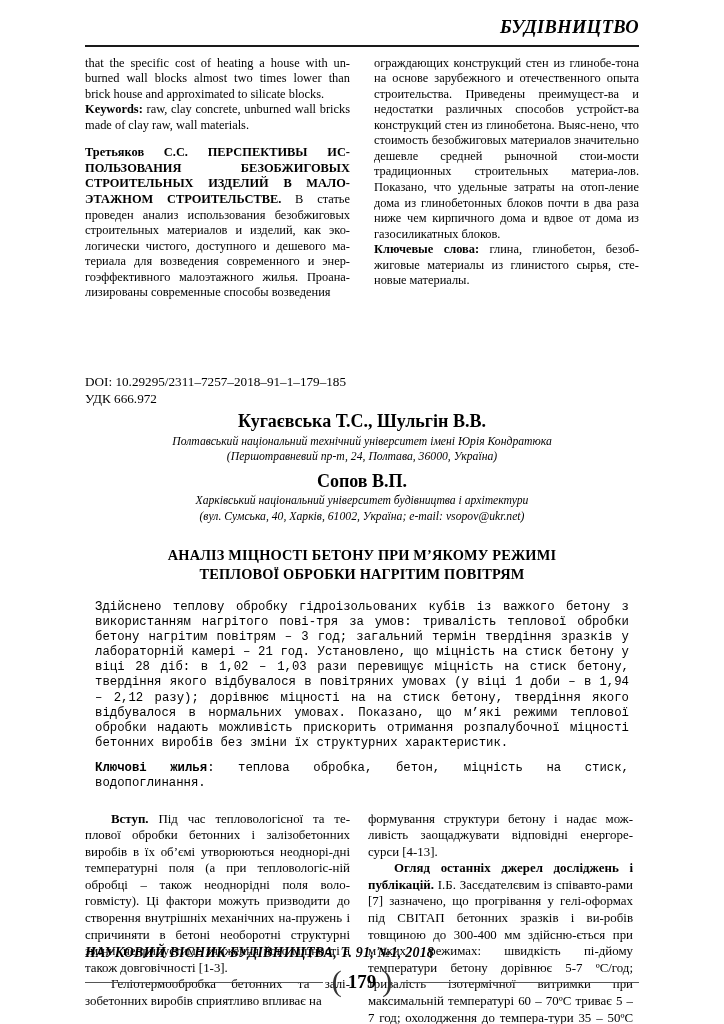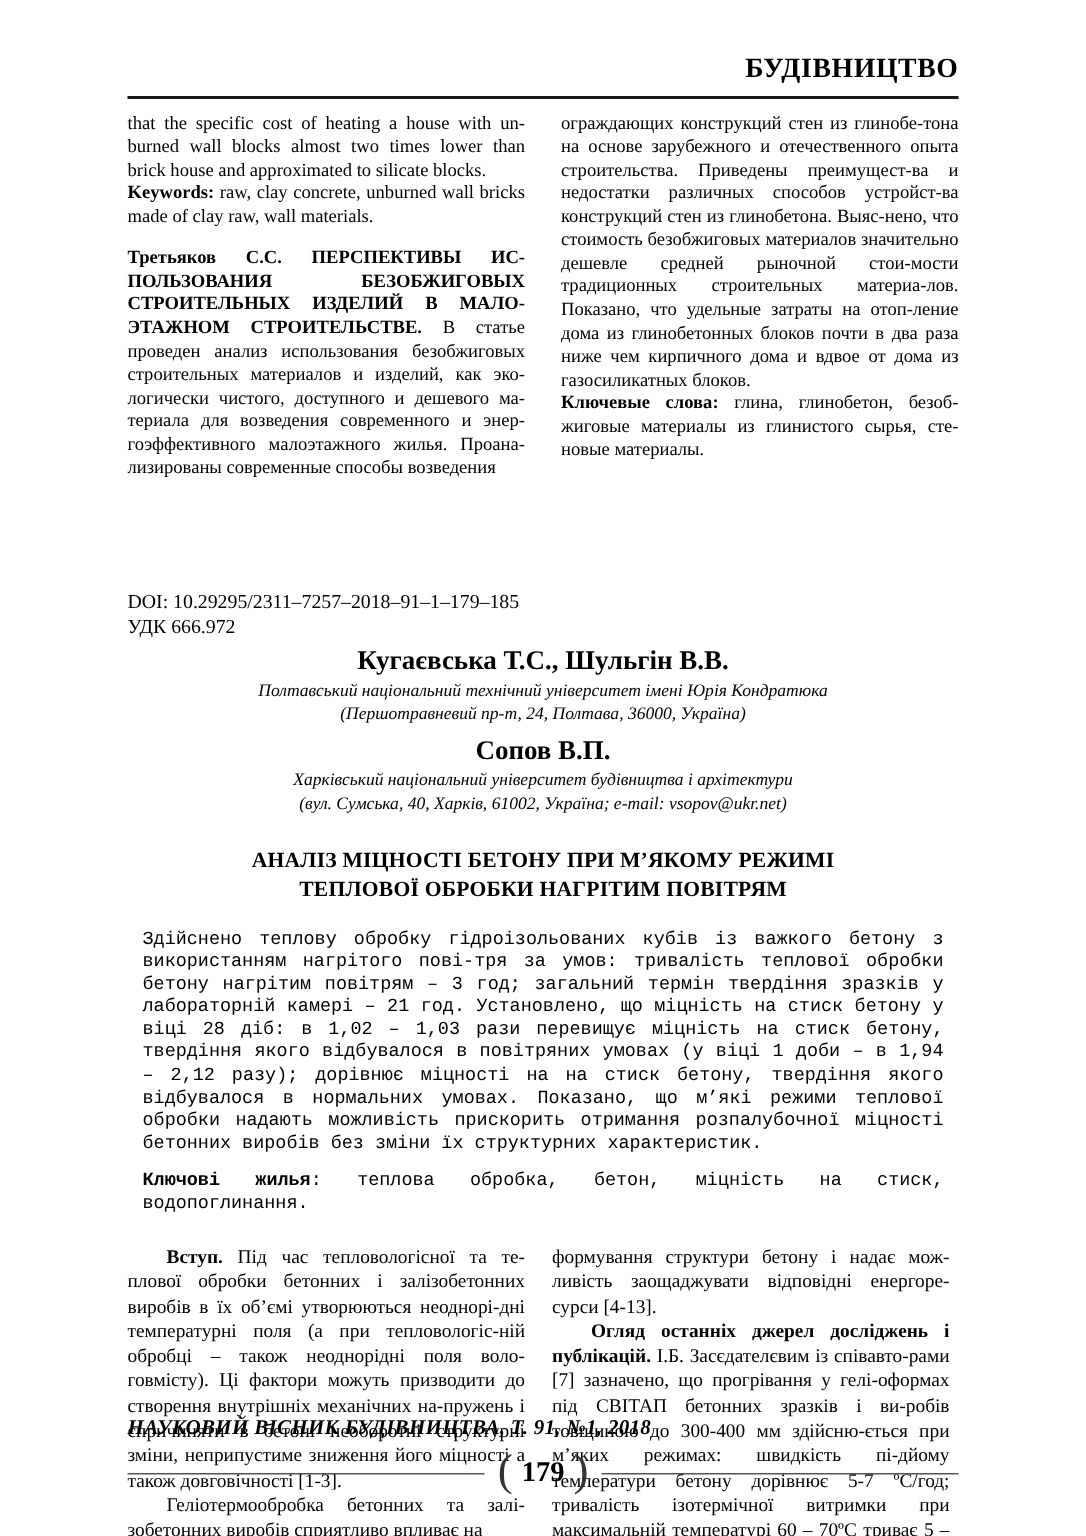--- a/index.html
+++ b/index.html
@@ -22,23 +22,24 @@
     height: 1024px;
     box-sizing: border-box;
     padding: 0 85px 0 85px;
   }
 
   
   .running-head {
     text-align: right;
     font-family: "Liberation Serif", "DejaVu Serif", serif;
     font-weight: bold;
+    font-style: italic;
     font-size: 18.5px;
     letter-spacing: 0.4px;
-    padding-top: 37px;
+    padding-top: 18px;
     line-height: 1.0;
   }
   .rule-top {
     border: 0;
     border-top: 2.2px solid #1a1a1a;
     margin: 8px 0 0 0;
     height: 0;
   }
 
   

